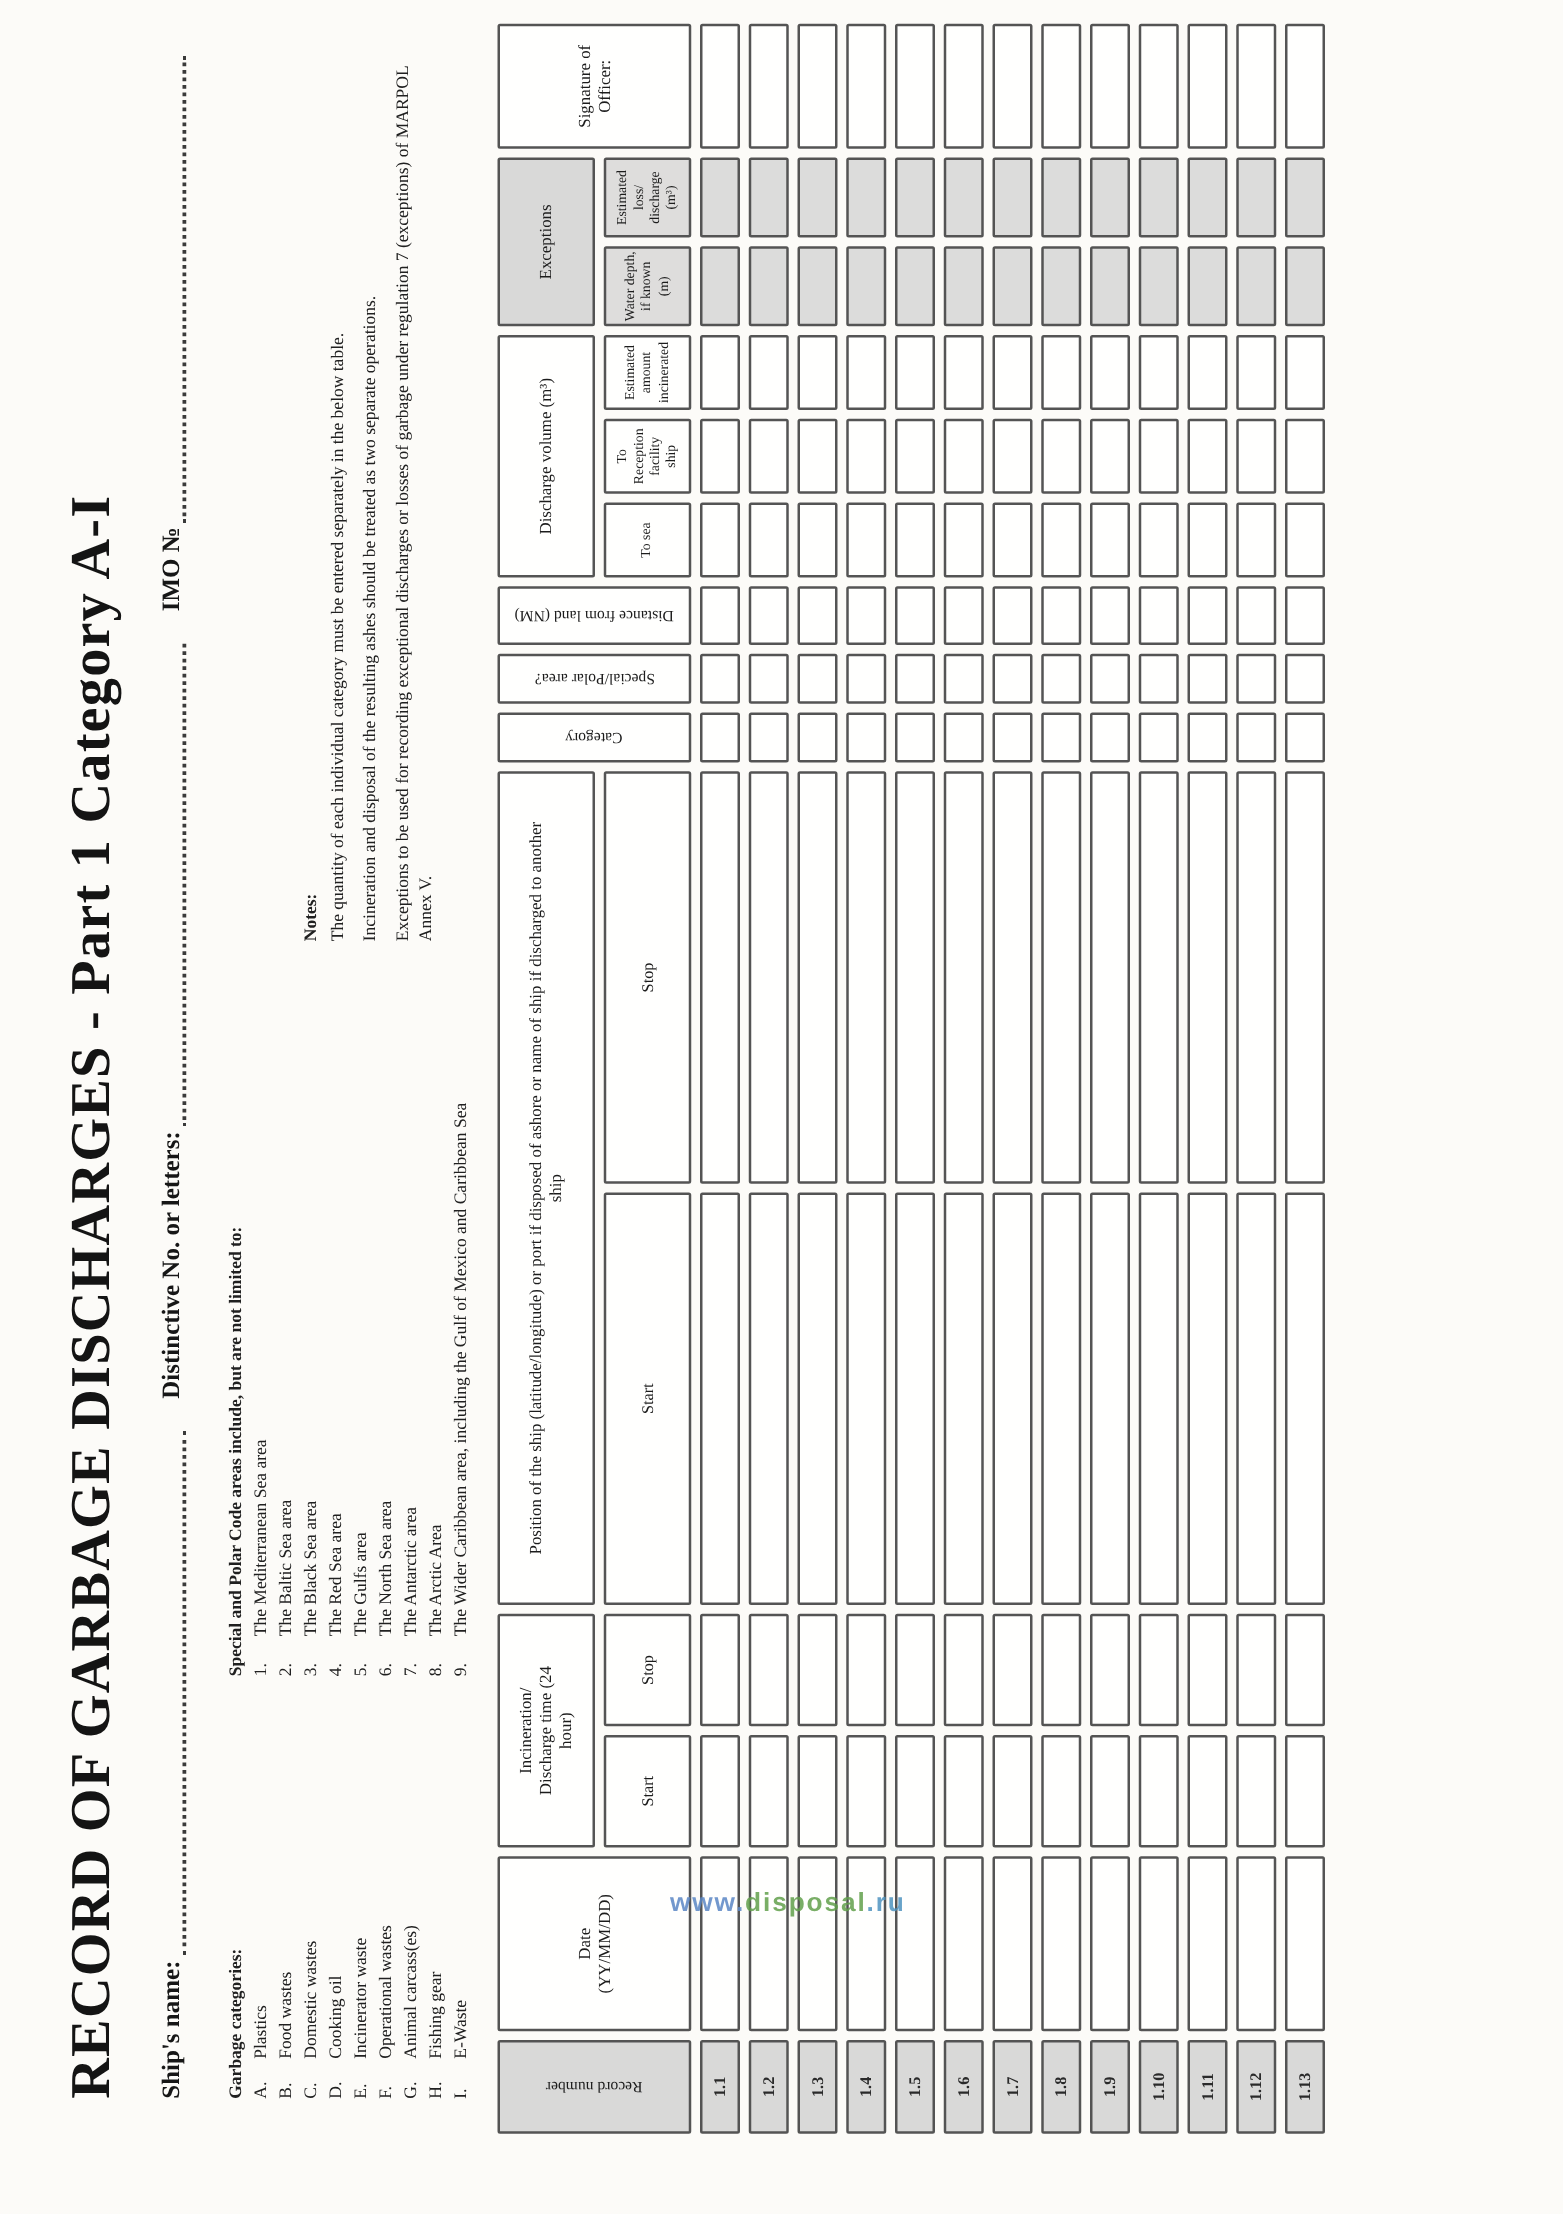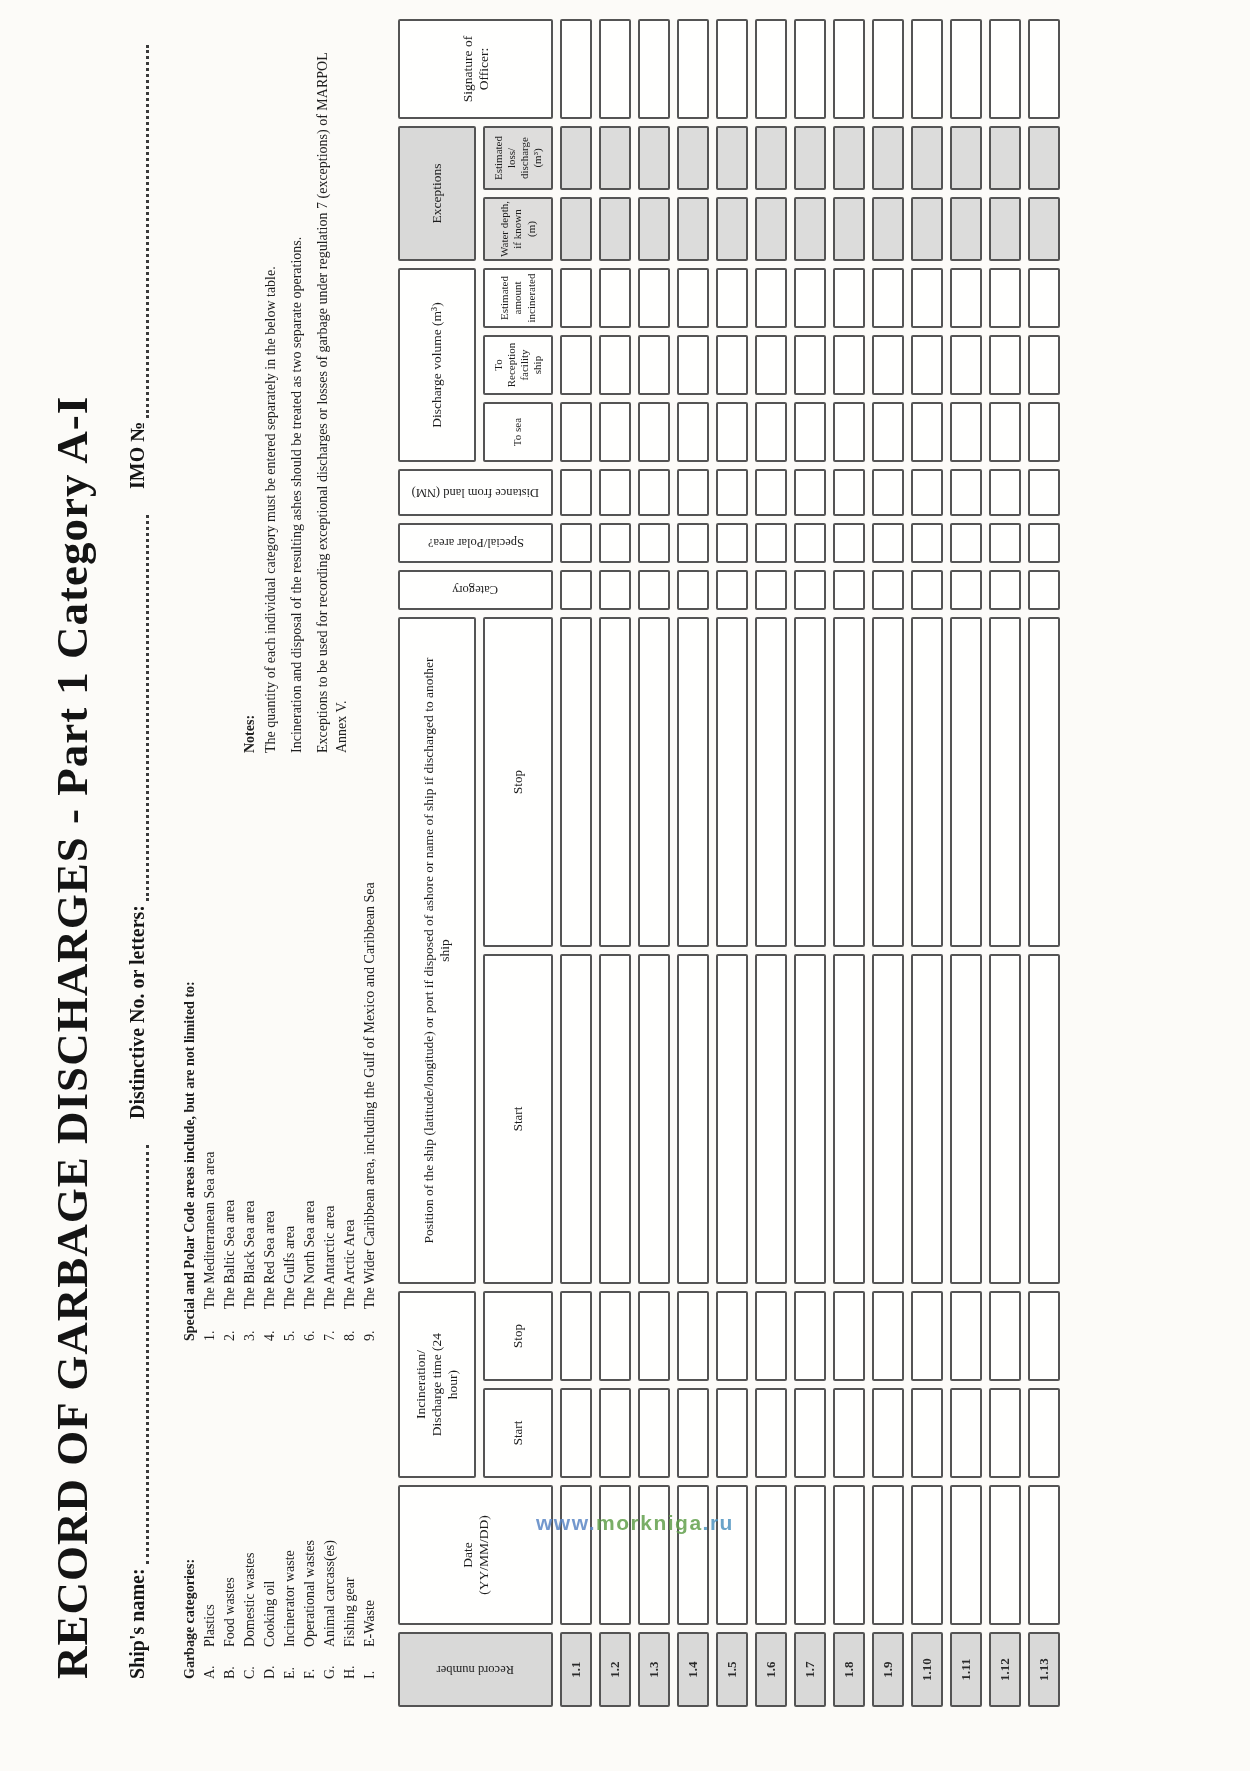--- a/index.html
+++ b/index.html
@@ -419,14 +419,14 @@
       <div class="cell" style="grid-area: 15 / 11;"></div>
       <div class="cell" style="grid-area: 15 / 12;"></div>
       <div class="cell dgray" style="grid-area: 15 / 13;"></div>
       <div class="cell dgray" style="grid-area: 15 / 14;"></div>
       <div class="cell" style="grid-area: 15 / 15;"></div>
     </div>
 
 </div>
 
 <div class="watermark">
-  <span class="wm-www">www.</span><span class="wm-mid">morkniga</span><span class="wm-ru">.ru</span>
+  <span class="wm-www">www.</span><span class="wm-mid">disposal</span><span class="wm-ru">.ru</span>
 </div>
 
 </body></html>

